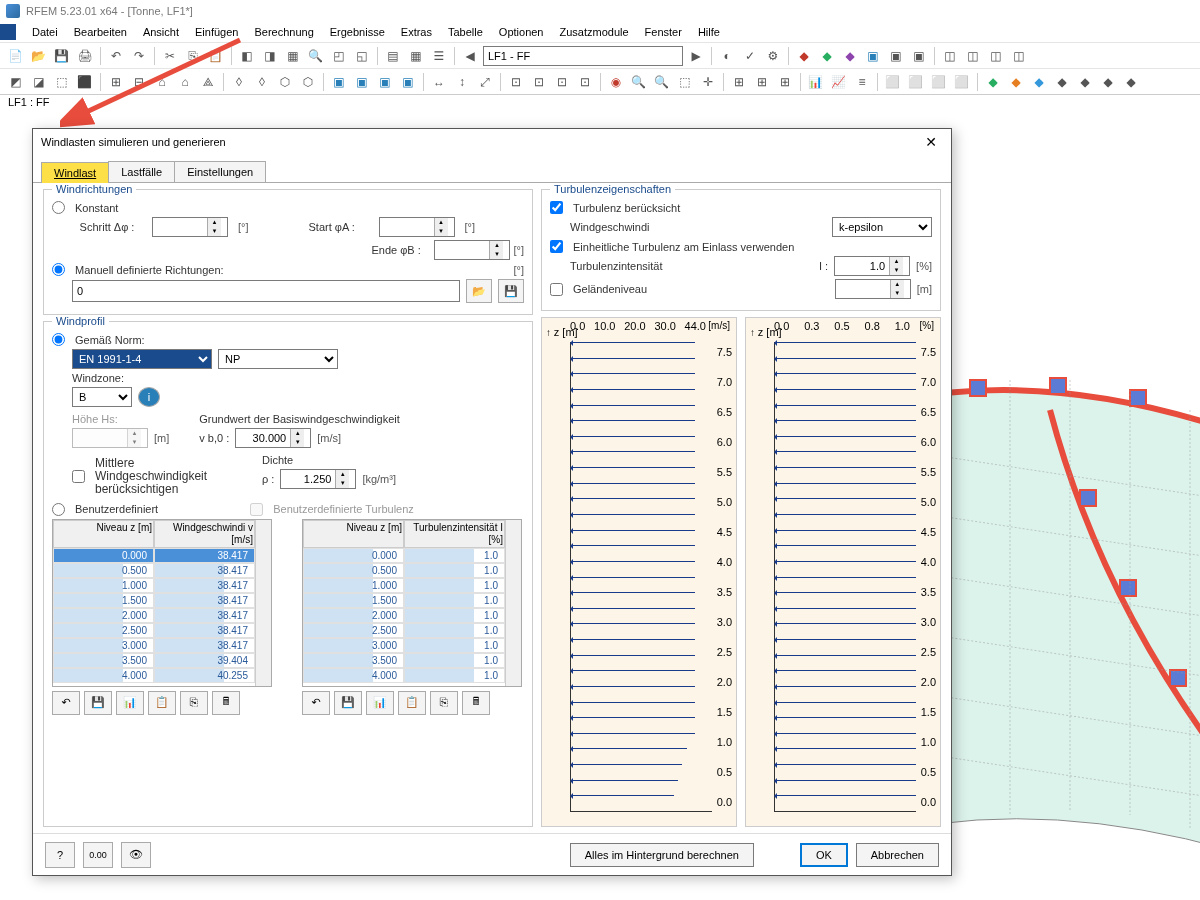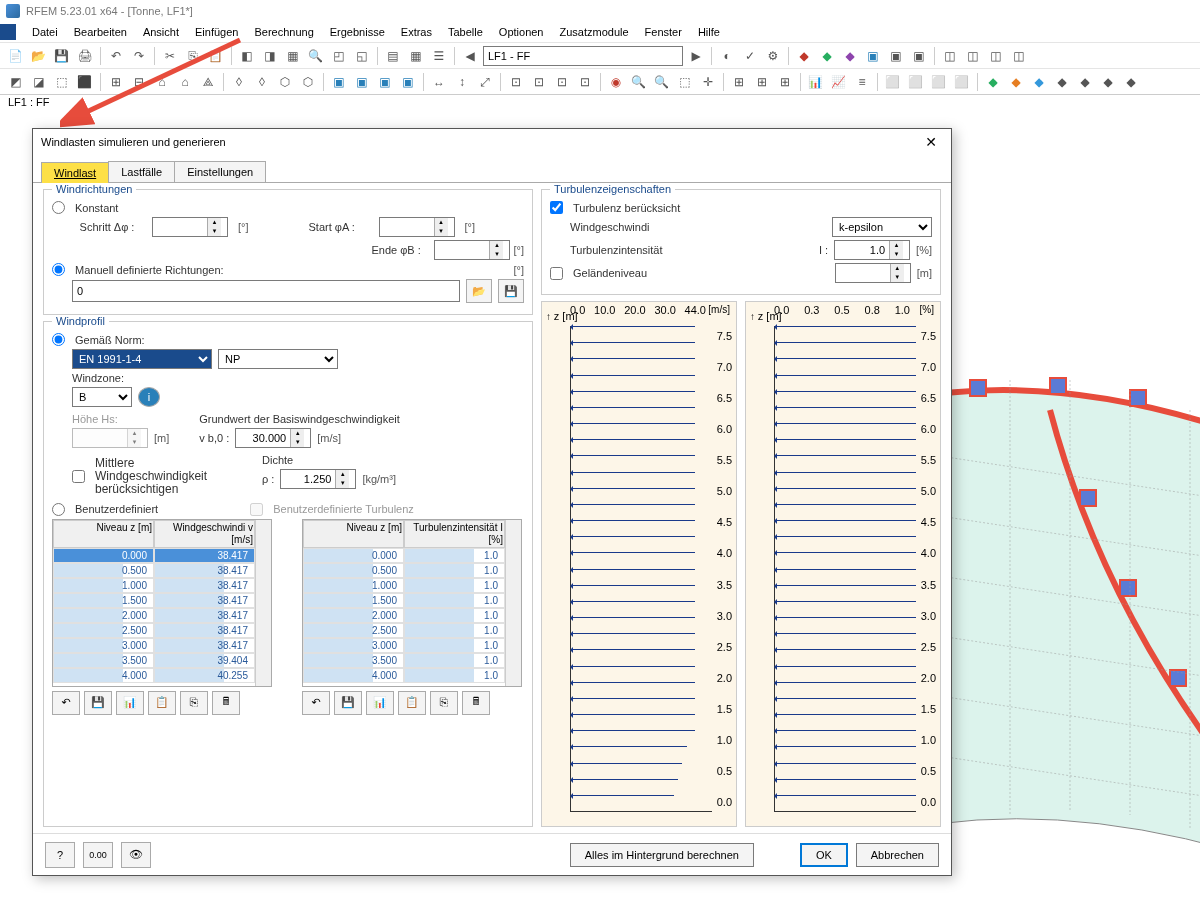--- a/index.html
+++ b/index.html
@@ -531,20 +531,24 @@
         <div class="legend">Turbulenzeigenschaften</div>
         <label class="row">
             <input type="checkbox" checked="" style="">
             <span class="label">Turbulenz berücksicht</span>
           </label>
         <div class="row" style="padding-left:20px;">
           <span class="label" style="width:150px;">Windgeschwindi</span>
           <span style="flex:1"></span>
           <select style="width:100px;"><option>k-epsilon</option></select>
         </div>
+        <label class="row">
+            <input type="checkbox" checked="" style="">
+            <span class="label">Einheitliche Turbulenz am Einlass verwenden</span>
+          </label>
         <div class="row" style="padding-left:20px;">
           <span class="label" style="width:150px;">Turbulenzintensität</span>
           <span style="flex:1"></span>
           <span class="label">I :</span>
           <div class="spinner">
               <input type="text" value="1.0" style="">
               <div class="spins">
                 <div>▴</div>
                 <div>▾</div>
               </div>

